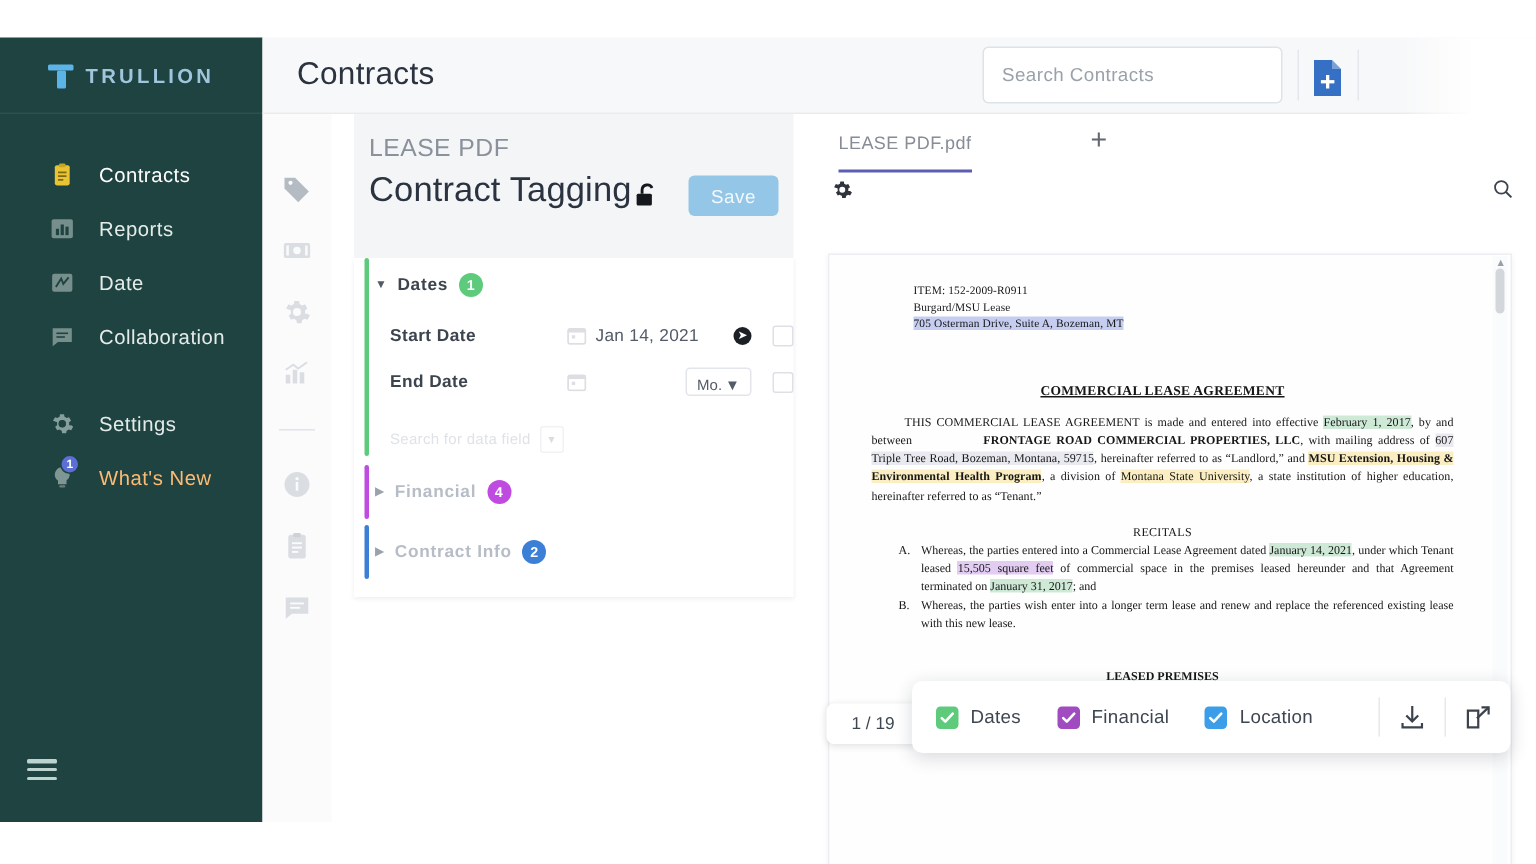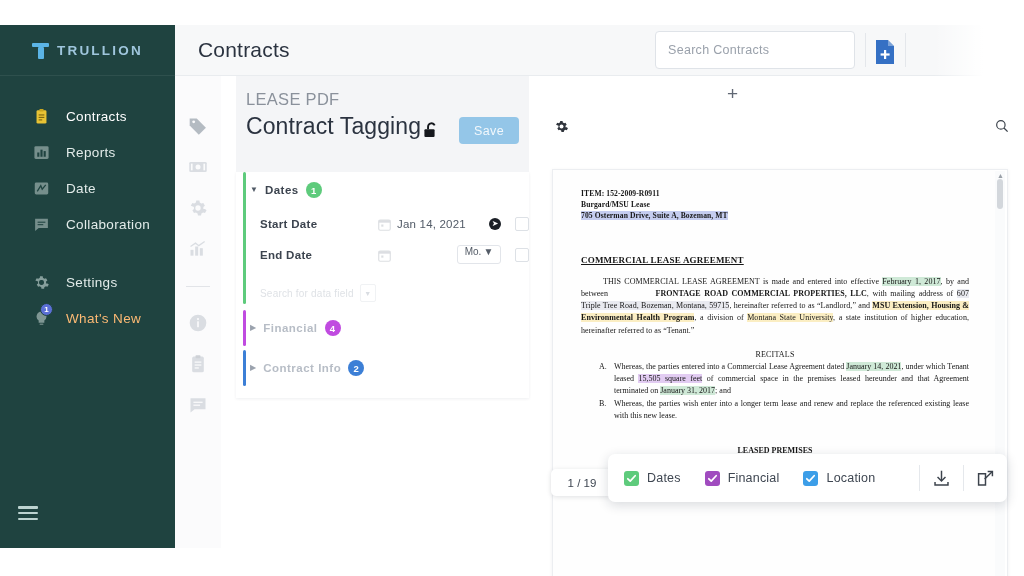--- a/index.html
+++ b/index.html
@@ -143,21 +143,21 @@
     display: flex; align-items: center; justify-content: center; margin-left: auto;
     cursor: pointer;
   }
   .arrow-btn span { color: #fff; font-size: 8px; line-height: 1; }
   .chk-box {
     width: 14px; height: 14px; border: 1px solid #dde1e6; border-radius: 2px;
     margin-left: 14px; background: #fff; cursor: pointer;
   }
   .mo-select {
     margin-left: auto; width: 44px; height: 19px; border: 1px solid #e2e5ea;
-    border-radius: 3px; background: #fff; display: flex; align-items: flex-start;
+    border-radius: 3px; background: #fff; display: flex; align-items: flex-end;
     justify-content: center; gap: 2px; font-size: 10px; color: #545c67; cursor: pointer;
   }
   .search-field {
     margin: 12px 0 6px 10px; width: 120px; height: 22px;
     display: flex; align-items: center; font-size: 10px; color: #dfe2e6;
     letter-spacing: .2px;
   }
   .search-field-drop {
     width: 16px; height: 18px; border: 1px solid #f0f2f4; border-radius: 2px;
     margin-left: 6px; display: flex; align-items: center; justify-content: center;
@@ -194,28 +194,28 @@
     background: #fefefe; padding: 18px 26px 0 28px;
     font-family: "Liberation Serif", serif; color: #161616;
   }
   .pdf-scroll {
     position: absolute; right: 2px; top: 1px; width: 10px; bottom: 1px;
     background: #fafbfc;
   }
   .pdf-scroll .thumb { position: absolute; left: 2px; top: 8px; width: 6px; height: 30px; background: #d3d7dc; border-radius: 3px; }
   .pdf-scroll .up { position: absolute; left: 2px; top: 1px; font-size: 7px; color: #9aa0a8; }
 
-  .doc-head { font-size: 7.6px; font-weight: 700; line-height: 1.45; letter-spacing: .1px; }
+  .doc-head { font-size: 7.6px; font-weight: 400; line-height: 1.45; letter-spacing: .1px; margin-left: 28px; }
   .hl-blue { background: #c5cdf0; }
   .hl-green { background: #cfe9d7; }
   .hl-yellow { background: #fbeec3; }
   .hl-purple { background: #e2ccf2; }
   .hl-grey { background: #e9eaf0; }
   .doc-title {
-    text-align: left; font-size: 9px; font-weight: 700; text-decoration: underline;
+    text-align: center; font-size: 9px; font-weight: 700; text-decoration: underline;
     margin-top: 34px; letter-spacing: .2px;
   }
   .doc-para {
     margin-top: 11px; font-size: 8px; line-height: 1.52; text-align: justify;
     letter-spacing: .05px;
   }
   .sc { font-variant: small-caps; font-weight: 700; margin-left: 44px; }
   .doc-center { text-align: center; font-size: 8px; margin-top: 13px; letter-spacing: .2px; }
   .recital-list { margin-top: 2px; font-size: 8px; line-height: 1.5; }
   .recital-item { display: flex; gap: 6px; margin-top: 1px; padding-left: 18px; }
@@ -493,20 +493,21 @@
           <span class="count" style="background:#3c7fd6;">2</span>
         </div>
       </div>
 
     </div>
   </div>
 
   <div class="viewer">
 
     <div class="tabs-row">
+      <div class="pdf-tab">LEASE PDF.pdf</div>
       <div class="add-tab">+</div>
     </div>
 
     <div class="tool-row">
       <span class="gear-ico">
         <svg width="15" height="15" viewBox="0 0 24 24">
             <path fill="#2f343c" d="M20.4 13.3l1.9 1.5-1.9 3.3-2.3-.8a7.8 7.8 0 0 1-2 1.2l-.4 2.4h-3.8l-.4-2.4a7.8 7.8 0 0 1-2-1.2l-2.3.8-1.9-3.3 1.9-1.5a7.9 7.9 0 0 1 0-2.6L3.3 9.2l1.9-3.3 2.3.8a7.8 7.8 0 0 1 2-1.2l.4-2.4h3.8l.4 2.4c.72.28 1.39.68 2 1.2l2.3-.8 1.9 3.3-1.9 1.5a7.9 7.9 0 0 1 0 2.6z"></path>
             <circle cx="12" cy="12" r="3.2" fill="#ffffff"></circle>
           </svg>
       </span>

